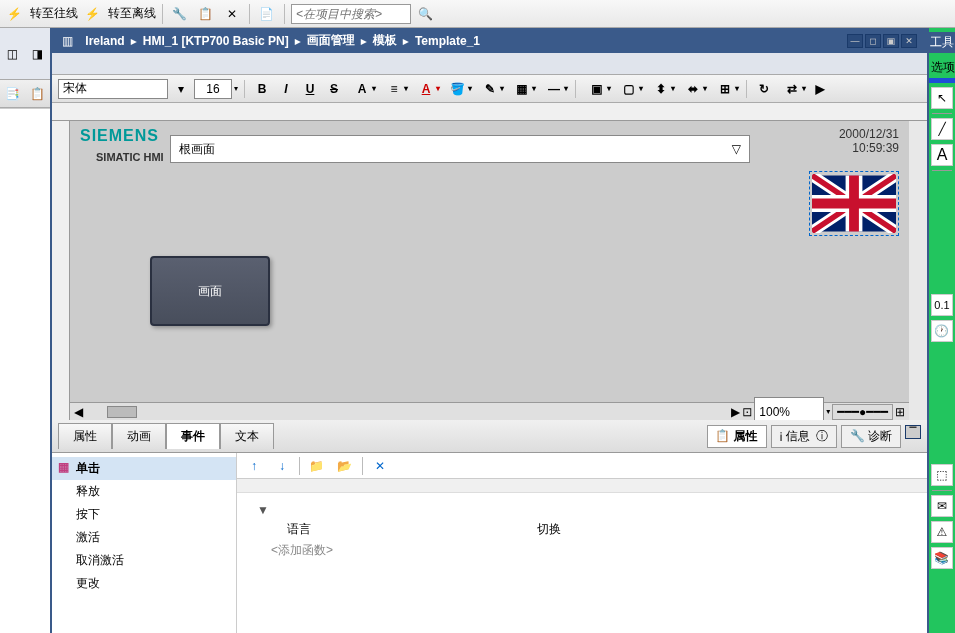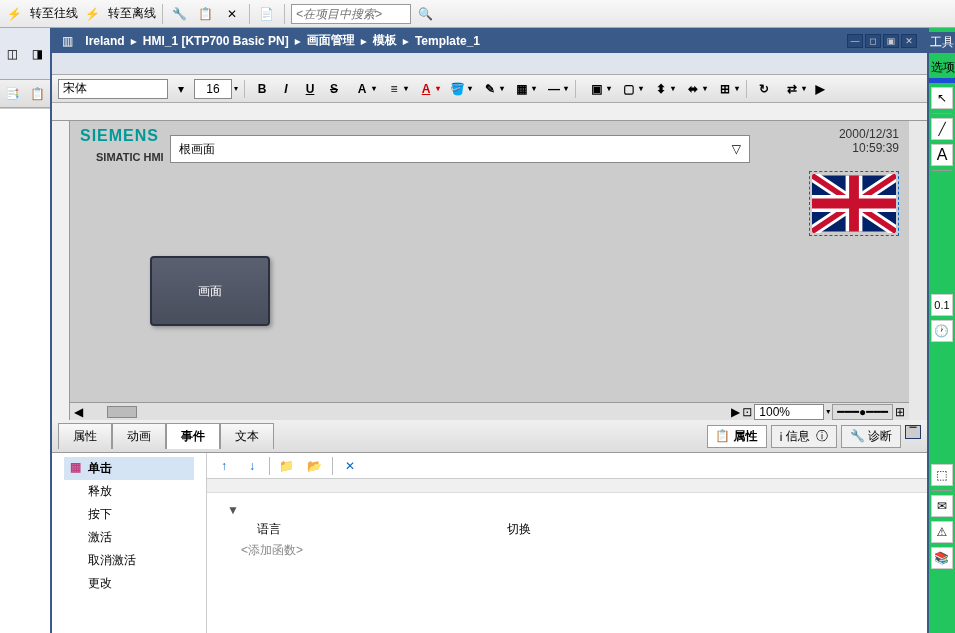--- a/index.html
+++ b/index.html
@@ -36,33 +36,33 @@
 .simatic-text { position:absolute; left:10px; top:30px; color:#333; font-size:11px; font-weight:bold;margin-left:16px; }
 .title-field { position:absolute; left:100px; top:14px; width:580px; height:28px; background:#fff; border:1px solid #888; display:flex; align-items:center; padding:0 8px; justify-content:space-between; }
 .title-field span { font-size:12px; }
 .datetime { position:absolute; right:10px; top:6px; text-align:right; font-family:monospace; font-size:14px; color:#333; }
 .flag-img { position:absolute; right:10px; top:50px; width:90px; height:65px; border:1px dashed #0066cc; padding:2px; }
 .flag-svg { width:100%; height:100%; }
 .screen-button { position:absolute; left:80px; top:135px; width:120px; height:70px; background:linear-gradient(#5a6070,#484e5c); border:2px solid #2a3040; border-radius:4px; display:flex; align-items:center; justify-content:center; color:#fff; font-size:14px; box-shadow:2px 2px 4px rgba(0,0,0,0.3); }
 .scroll-h { position:absolute; bottom:0; left:18px; right:18px; height:18px; background:#e0e0e0; border-top:1px solid #999; display:flex; align-items:center; }
 .scroll-h .thumb { width:30px; height:12px; background:#bbb; border:1px solid #888; margin-left:20px; }
 .zoom-area { margin-left:auto; display:flex; align-items:center; gap:2px; padding-right:4px; }
-.zoom-sel { width:70px; height:16px; border:1px solid #888; background:#fff; padding:0 4px; }
+.zoom-sel { width:70px; height:29px; border:1px solid #888; background:#fff; padding:0 4px; }
 
 .props-header { height:22px; background:#3a5a8a; color:#fff; display:flex; align-items:center; padding:0 10px; justify-content:space-between; }
 .props-tabs-row { height:26px; background:linear-gradient(#f0f0f0,#ddd); border-bottom:1px solid #999; display:flex; align-items:center; justify-content:space-between; padding:16px 6px; }
 .main-tabs { display:flex; gap:0; }
 .main-tab { padding:4px 14px; border:1px solid #999; border-bottom:none; background:linear-gradient(#f8f8f8,#e0e0e0); cursor:pointer; }
 .main-tab.active { background:#fff; font-weight:bold; }
 .right-tabs { display:flex; gap:4px; }
 .right-tab { padding:2px 8px; border:1px solid #999; background:#f0f0f0; display:flex; align-items:center; gap:3px; cursor:pointer; }
 .right-tab.active { background:#fff; font-weight:bold; }
 
 .props-body { height:180px; display:flex; background:#fff; }
-.event-list { width:155px; border-right:1px solid #ccc; padding:4px 12px; }
+.event-list { width:185px; border-right:1px solid #ccc; padding:4px 0; }
 .event-item { padding:3px 6px 3px 24px; cursor:pointer; }
 .event-item.active { background:#d4e4f4; font-weight:bold; position:relative; }
 .event-item.active::before { content:"▦"; position:absolute; left:6px; color:#c04080; }
 .event-detail { flex:1; display:flex; flex-direction:column; }
 .detail-toolbar { height:26px; border-bottom:1px solid #ccc; display:flex; align-items:center; padding:0 6px; gap:6px; }
 .detail-body { flex:1; padding:8px 20px; }
 .tree-row { display:flex; align-items:center; padding:2px 0; }
 .tree-toggle { width:14px; color:#555; }
 .tree-label { flex:0 0 250px; }
 .tree-val { }

